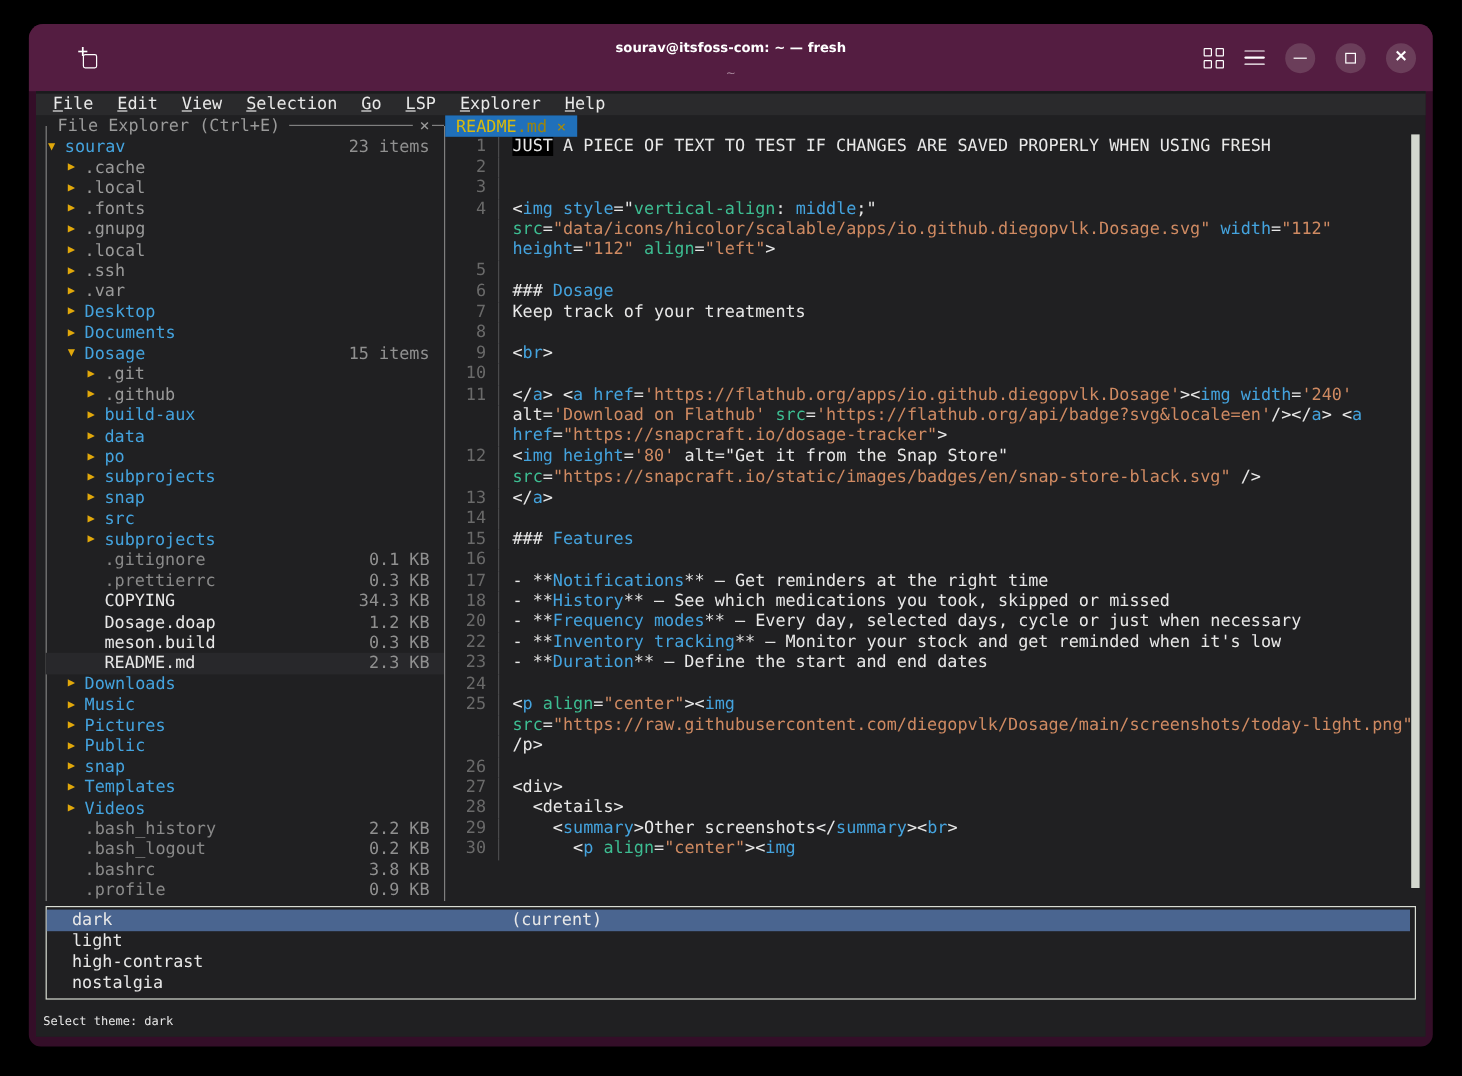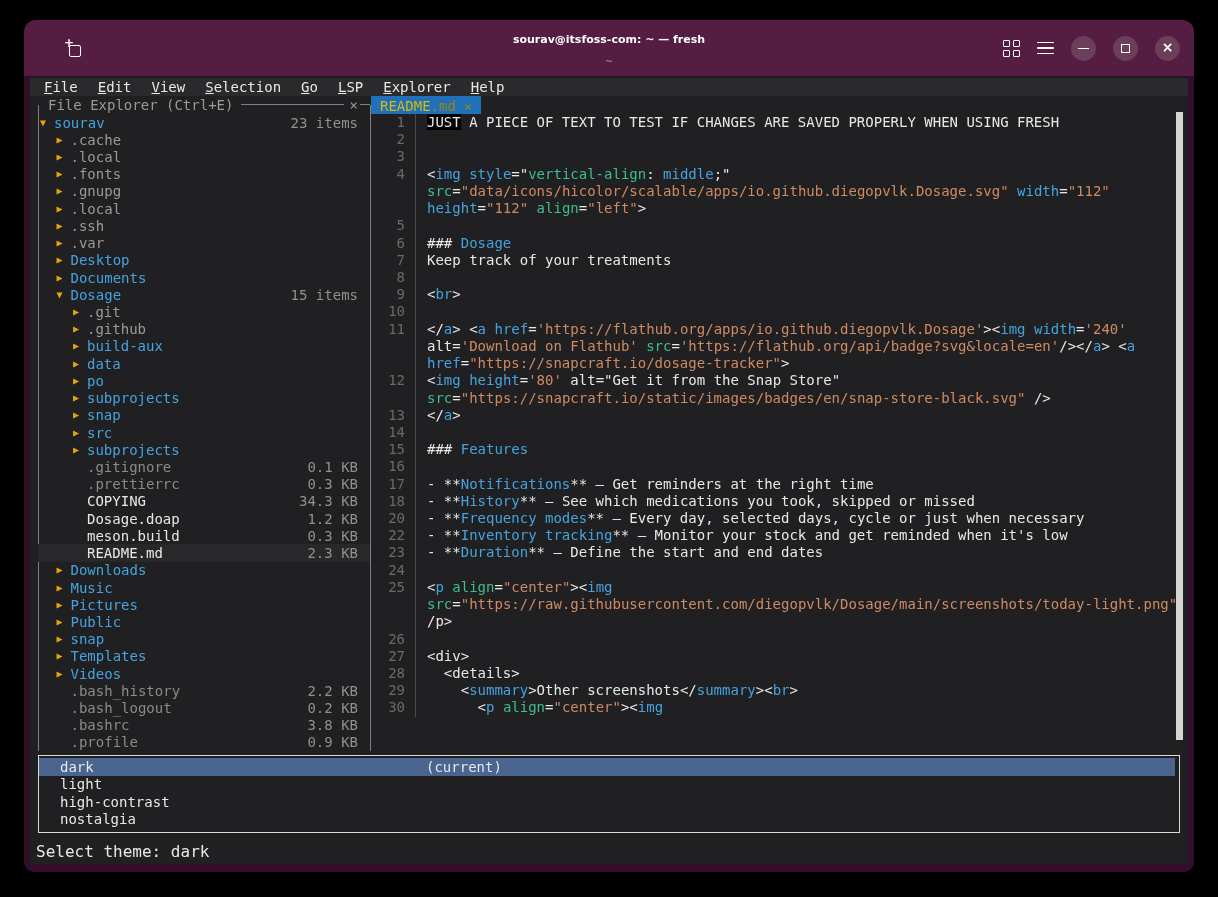--- a/index.html
+++ b/index.html
@@ -70,21 +70,21 @@
   .ltext{padding-left:11px;overflow:hidden;}
   .w{color:var(--white);} .b{color:var(--blue);} .t{color:var(--teal);} .s{color:var(--salmon);}
   .sel{background:#000000;}
   #scrollbar{position:absolute;right:5px;top:16px;width:7px;height:628px;background:var(--scroll);}
   
   #theme-panel{position:relative;margin:4px 8px 0 8px;height:78px;border:1px solid #d8dcd3;padding-top:2px;}
   .topt{height:17.5px;display:flex;align-items:center;font-size:14px;color:var(--white);padding-left:21px;position:relative;}
   .topt.selected{background:var(--selblue);margin-right:4px;}
   .topt .tnote{position:absolute;left:387px;}
   
-  #statusline{margin-top:7px;padding-left:6px;font-size:16px;color:var(--white);height:22px;display:flex;align-items:center;}
+  #statusline{margin-top:7px;padding-left:6px;font-size:10px;color:var(--white);height:22px;display:flex;align-items:center;}
 </style>
 </head>
 <body>
 
 <div id="window">
   <div id="titlebar">
     <span class="newtab">
       <i class="sq"></i>
       <i class="plus">+</i>
     </span>

